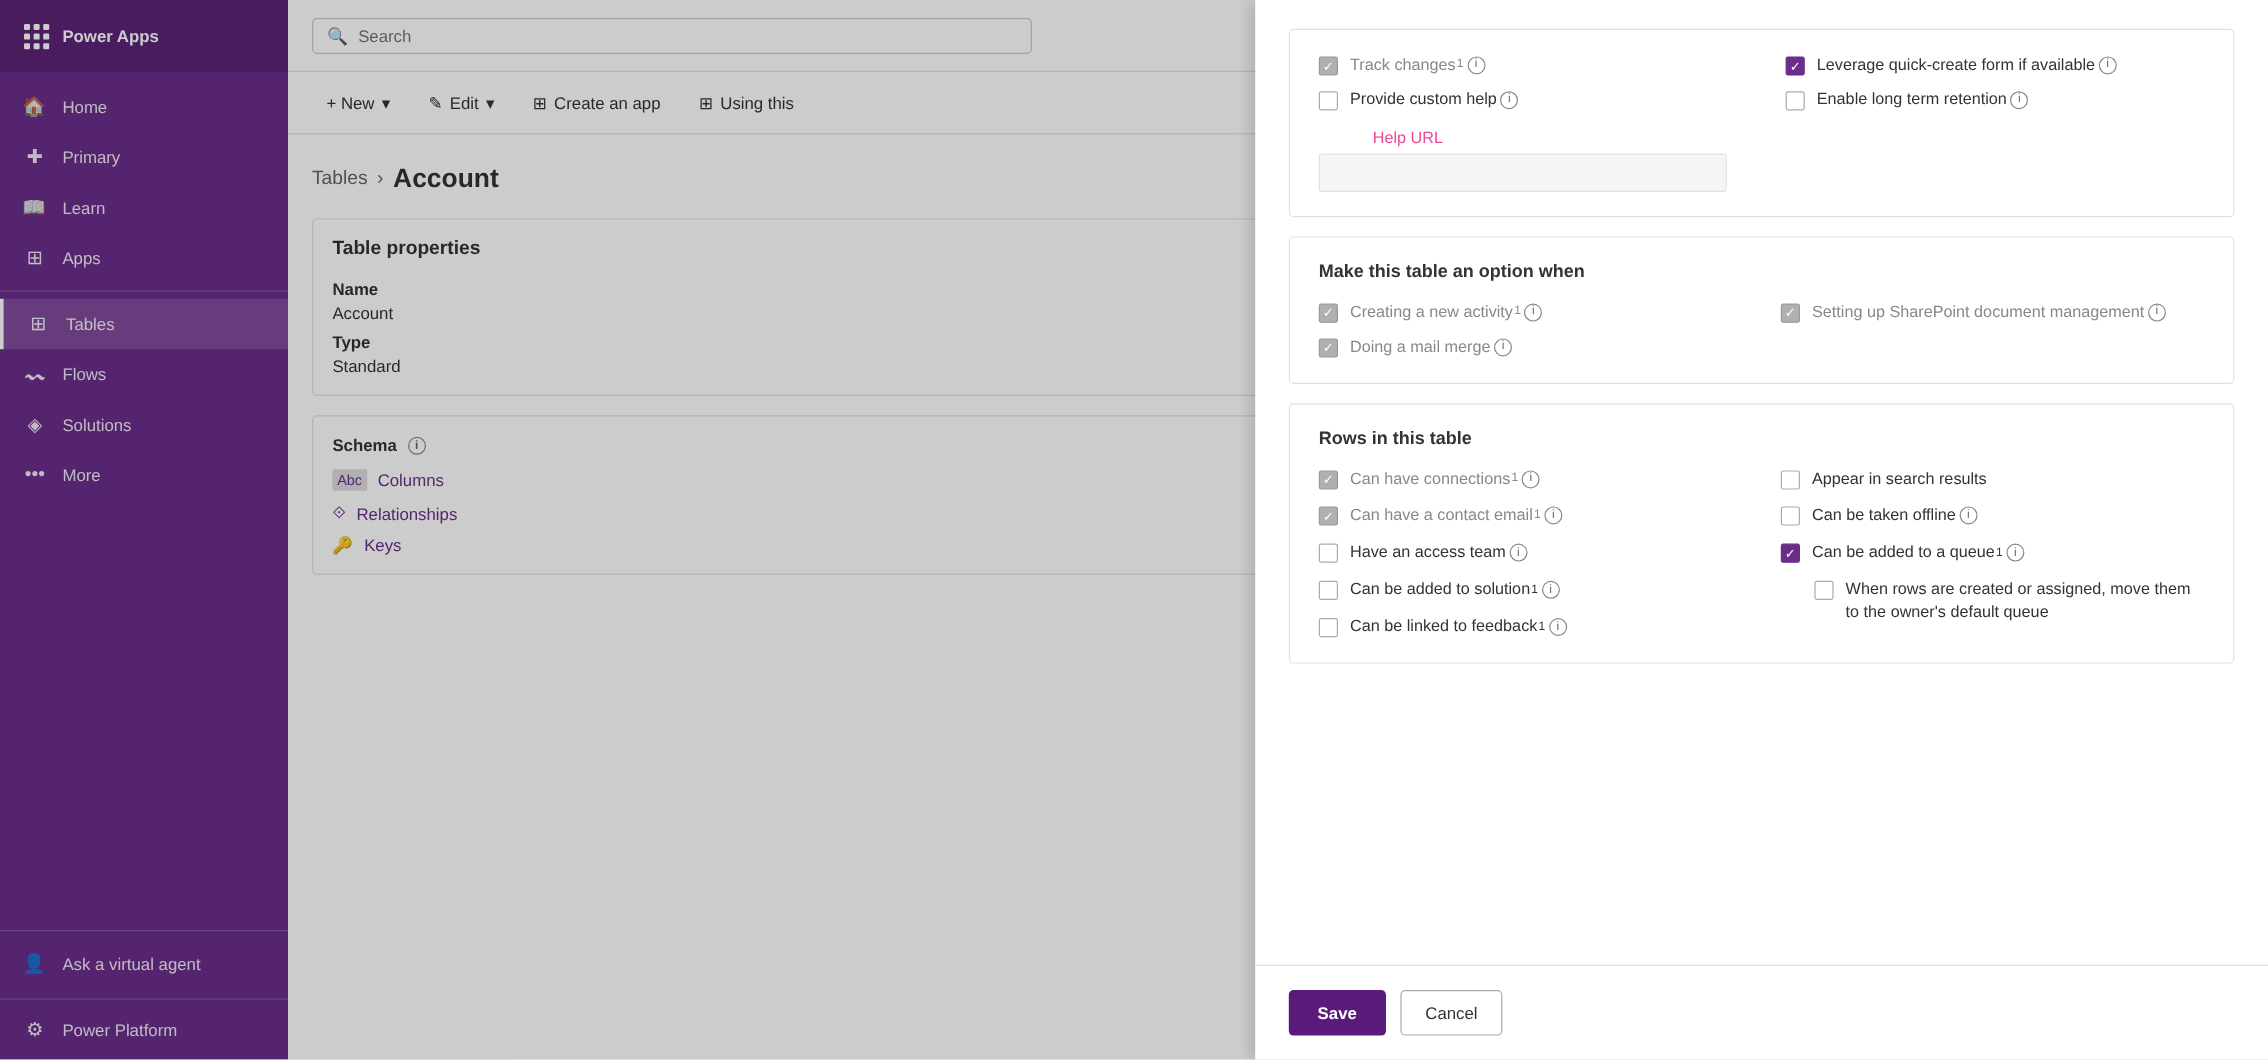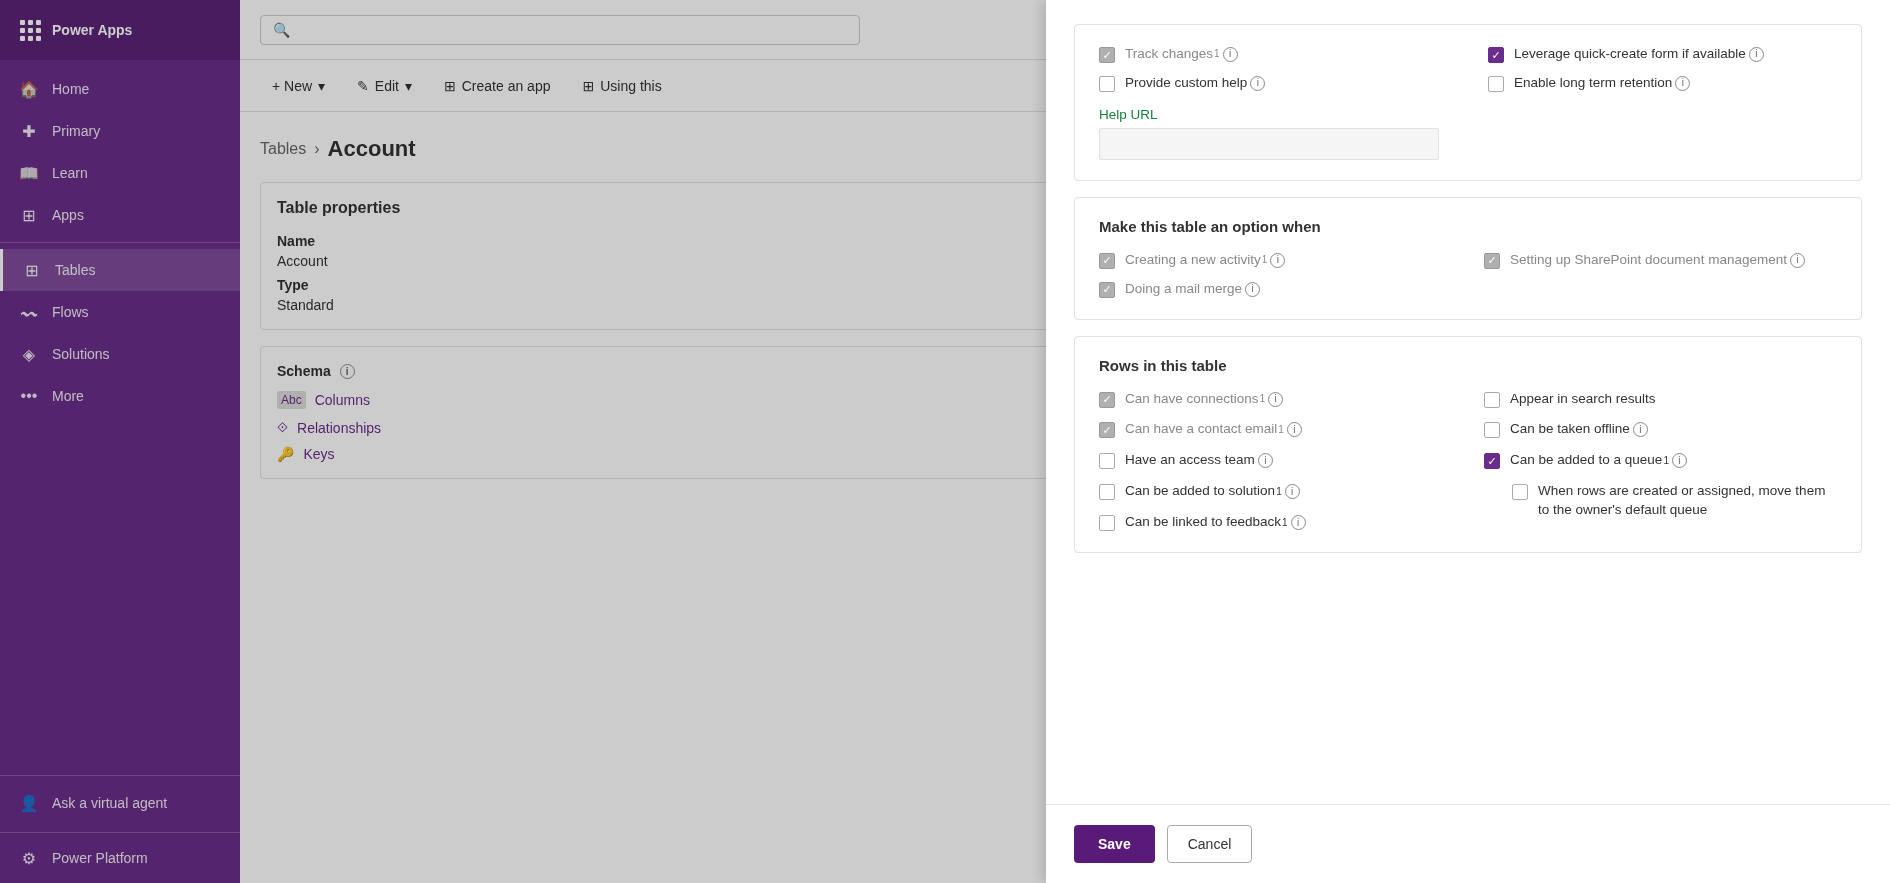--- a/index.html
+++ b/index.html
@@ -274,22 +274,23 @@
     }
     .check-label-row {
       display: flex;
       align-items: center;
       flex-wrap: wrap;
     }
     .super { font-size: 10px; vertical-align: super; margin-left: 1px; }
 
     .help-url-label {
       font-size: 13.5px;
-      color: #15803d;
+      color: #ec4899;
       margin-bottom: 6px;
+      margin-left: 45px;
     }
     .help-url-input {
       width: 340px;
       height: 32px;
       background: #f5f5f5;
       border: 1px solid #e1e1e1;
       border-radius: 2px;
     }
 
     
@@ -396,20 +397,21 @@
       <span>Power Platform</span>
     </div>
   </div>
 </div>
 
 <div class="main">
 
   <div class="topbar">
     <div class="search-box">
       <span class="search-icon">🔍</span>
+      <input type="text" style="border: none; outline: none; width: 100%; font-size: 14px;" placeholder="Search">
     </div>
   </div>
 
   <div class="toolbar">
     <button class="toolbar-btn">
       <span>+ New</span>
       <span>▾</span>
     </button>
     <button class="toolbar-btn">
       <span>✎</span>

